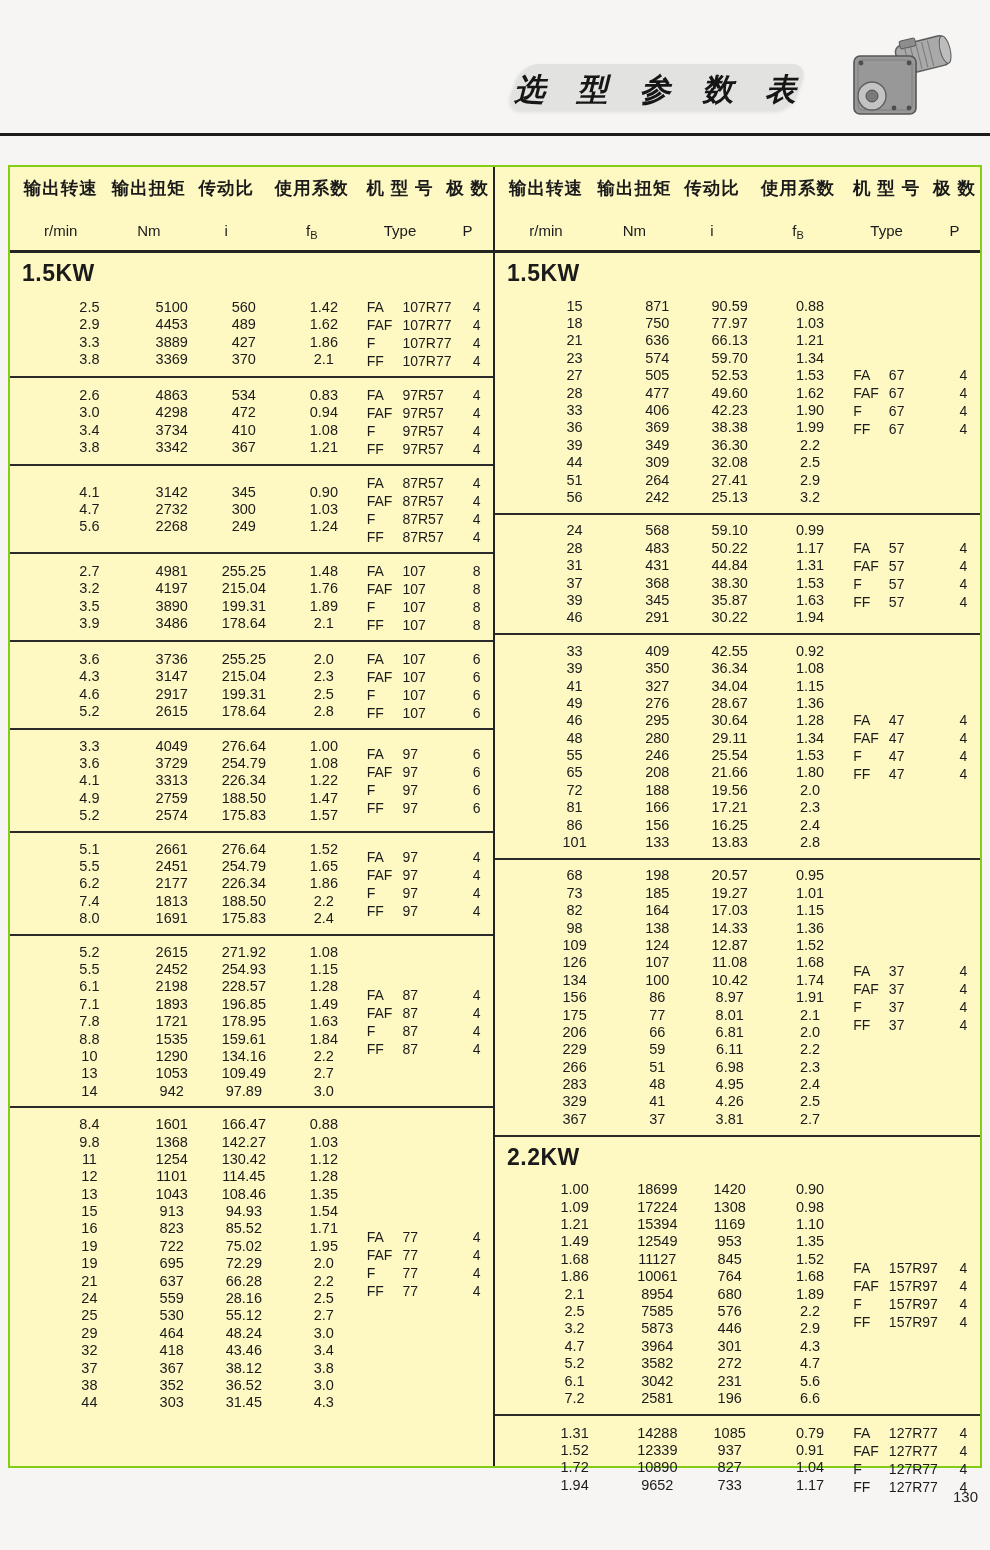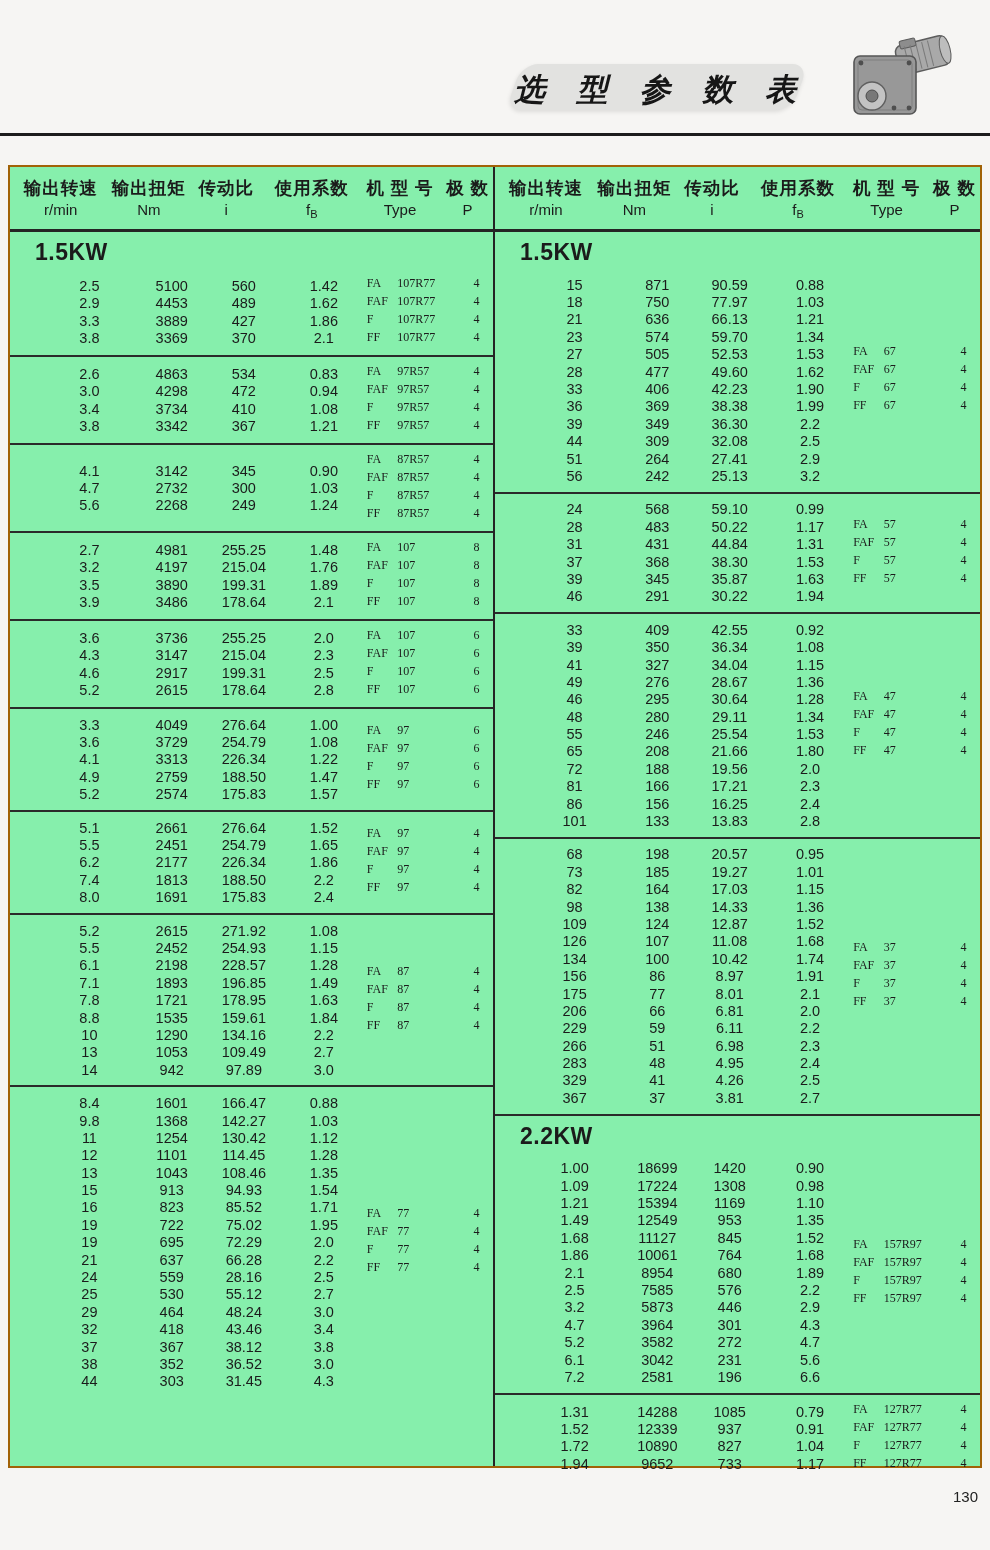--- a/index.html
+++ b/index.html
@@ -20,51 +20,51 @@
   .banner-text{
     position:absolute;left:514px;top:69px;width:286px;text-align:center;
     font-family:"Liberation Serif", serif;font-style:italic;font-weight:bold;
     font-size:31px;letter-spacing:12px;color:#161616;white-space:nowrap;
   }
   .motor{position:absolute;right:32px;top:26px;width:112px;height:102px;}
 
   
   .table-wrap{
     position:absolute;left:8px;top:165px;width:974px;height:1303px;
-    border:2px solid #a16207;background:#86efac;display:flex;box-sizing:border-box;
+    border:2px solid #84cc16;background:#fef9c3;display:flex;box-sizing:border-box;
   }
   .half{width:50%;display:flex;flex-direction:column;box-sizing:border-box;}
   .half.left{border-right:2px solid #242424;}
 
   .thead{border-bottom:3px solid #242424;padding:9px 0 9px;}
   .hrow{display:flex;align-items:baseline;}
   .hrow.cn{font-size:17.5px;font-weight:bold;letter-spacing:1px;}
-  .hrow.en{font-size:15px;margin-top:1px;}
+  .hrow.en{font-size:15px;margin-top:22px;}
   .hc1{width:21%;text-align:center;}
   .hc2{width:15.5%;text-align:center;}
   .hc3{width:16.5%;text-align:center;}
   .hc4{width:19%;text-align:center;}
   .hc5{width:17.5%;text-align:center;}
   .hc6{width:10.5%;text-align:center;}
   .fsub{font-size:11px;vertical-align:-3px;}
 
   .section-title{
-    font-size:23px;font-weight:bold;padding:7px 0 3px 25px;letter-spacing:0.5px;
+    font-size:23px;font-weight:bold;padding:7px 0 3px 12px;letter-spacing:0.5px;
   }
   .divided{border-top:2px solid #2a2a2a;}
 
   .block{display:flex;align-items:center;padding:7px 0;box-sizing:border-box;}
   .rows{width:72%;margin-left:32px;}
   .drow{display:flex;height:17.4px;align-items:center;font-size:14.5px;}
   .d1{width:29.2%;text-align:center;}
   .d2{width:21.5%;text-align:center;}
   .d3{width:22.9%;text-align:center;}
   .d4{width:26.4%;text-align:center;}
   .types{width:28%;}
-  .trow{display:flex;height:18px;align-items:flex-start;font-size:12px;font-family:Liberation Serif, serif;}
+  .trow{display:flex;height:18px;align-items:flex-end;font-size:14px;}
   .tp{width:2.55em;white-space:pre;}
   .ts{white-space:nowrap;}
   .pp{margin-left:auto;width:26%;text-align:center;}
 
   .page-num{position:absolute;right:12px;top:1488px;font-size:15px;color:#222;}
 </style>
 </head>
 <body>
 
 <div class="banner"></div>

